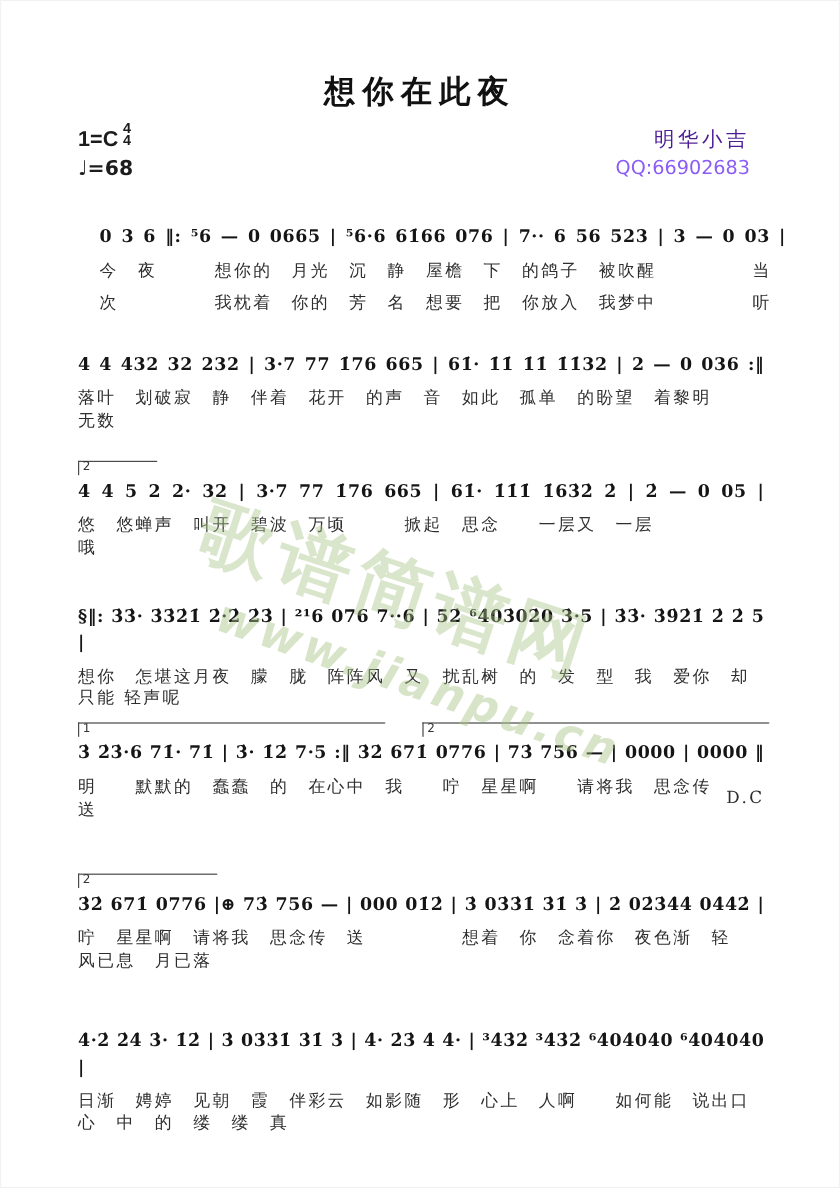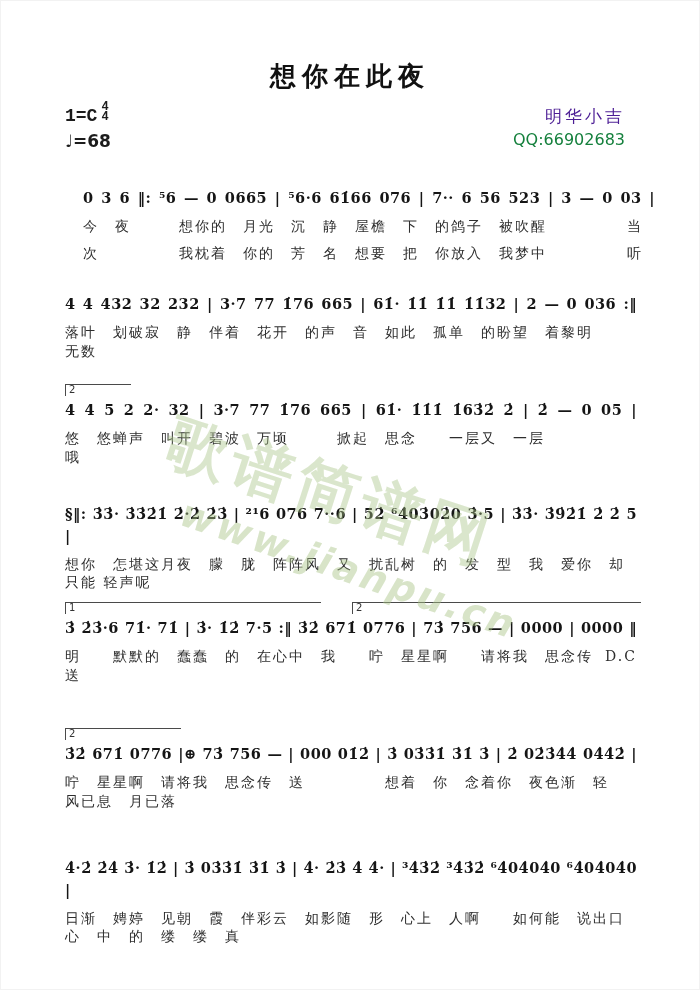--- a/index.html
+++ b/index.html
@@ -7,50 +7,50 @@
     width:700px;height:990px;position:relative;background:#ffffff;
     font-family:"DejaVu Serif", serif;color:#1c1c1c;overflow:hidden;
   }
   .page{position:absolute;inset:0;border:1px solid #f2f2f2;background:#fff;}
   .title{
     position:absolute;top:58px;left:0;width:100%;text-align:center;
     font-size:26px;font-weight:bold;letter-spacing:6px;color:#111;
   }
   .meta-left{
     position:absolute;left:64px;top:102px;font-size:18px;font-weight:bold;
-    font-family:Liberation Mono, monospace;
+    font-family:Liberation Sans, sans-serif;
   }
   .timesig{
     display:inline-block;vertical-align:1px;line-height:0.8;font-size:12px;
     font-weight:bold;text-align:center;margin-left:4px;
   }
   .timesig span{display:block;}
   .tempo{
     position:absolute;left:64px;top:130px;font-size:17px;font-weight:bold;
     font-family:"DejaVu Sans", sans-serif;
   }
   .artist{
     position:absolute;right:74px;top:104px;font-size:17px;letter-spacing:3px;color:#4c1d95;text-align:right;
   }
   .qq{
     position:absolute;right:74px;top:129px;font-size:16px;
-    font-family:"DejaVu Sans", sans-serif;color:#15803d;
+    font-family:"DejaVu Sans", sans-serif;color:#8b5cf6;
   }
   #systems{position:absolute;inset:0;z-index:1;}
   .system{position:absolute;left:64px;width:572px;}
   .notes{
     font-family:"DejaVu Serif", serif;font-size:14.5px;font-weight:bold;
     color:#151515;text-align:justify;text-align-last:justify;letter-spacing:0.5px;
     line-height:1.5;
   }
   .lyric{
     font-size:14px;color:#2e2e2e;margin-top:8px;letter-spacing:2px;line-height:1.35;
     font-family:"DejaVu Serif", serif;
   }
-  .lyric.flex{display:flex;justify-content:space-between;align-items:flex-start;}
+  .lyric.flex{display:flex;justify-content:space-between;align-items:center;}
   .volta{
     position:absolute;top:-15px;height:11px;
     border-top:1px solid #4a4a4a;border-left:1px solid #4a4a4a;
     font-size:10px;line-height:10px;padding-left:3px;color:#333;
     font-family:"DejaVu Sans", sans-serif;
   }
   .watermark{
     position:absolute;z-index:2;pointer-events:none;
     font-weight:bold;white-space:nowrap;
   }

